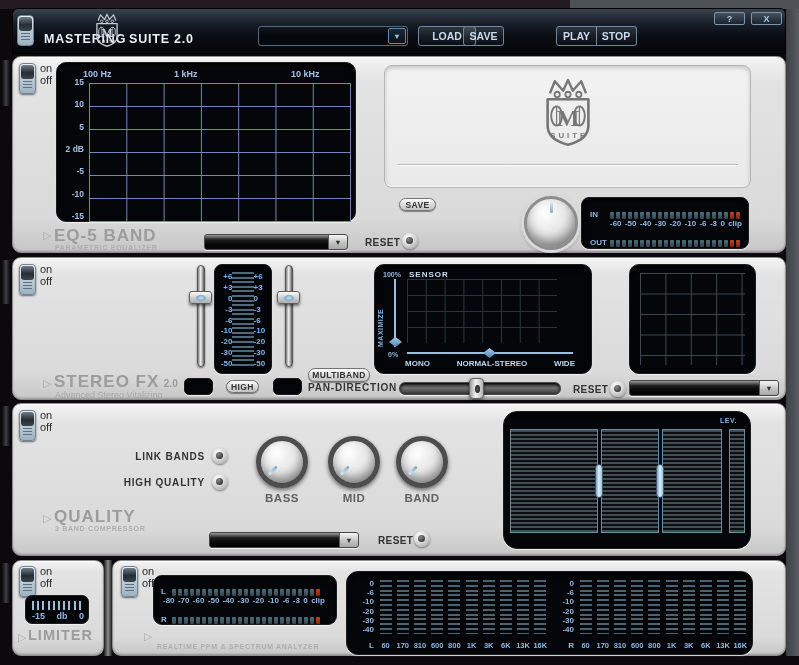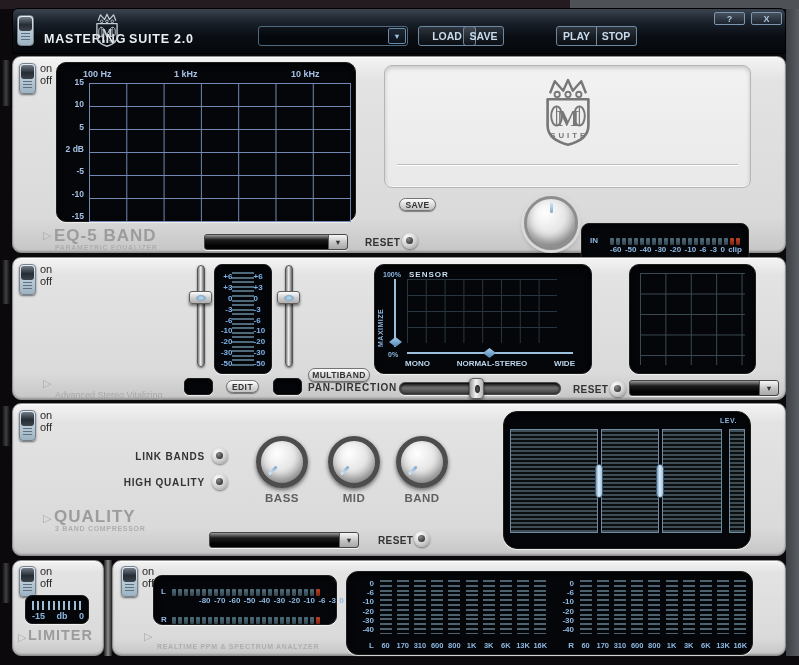--- a/index.html
+++ b/index.html
@@ -211,21 +211,21 @@
     <div class="abs" style="left:12px;right:12px;bottom:22px;height:1px;background:#bdbdbd;box-shadow:0 1px 0 #fff;"></div>
   </div>
   <div class="abs pill" style="left:386px;top:141px;width:37px;height:13px;line-height:12px;">SAVE</div>
 
   <div class="knob knob-lite" style="left:511px;top:139px;width:54px;height:54px;">
     <span class="ptr-wrap">
         <span class="ptr"></span>
       </span>
   </div>
 
-  <div class="abs screen" style="left:568px;top:140px;width:168px;height:52px;border-radius:8px;margin-top:26px;">
+  <div class="abs screen" style="left:568px;top:140px;width:168px;height:52px;border-radius:8px;">
     <div class="abs" style="left:8px;top:7px;display:flex;align-items:center;">
       <span class="blue-txt" style="font-size:8px;width:20px;">IN</span>
       <span><span class="led"></span><span class="led"></span><span class="led"></span><span class="led"></span><span class="led"></span><span class="led"></span><span class="led"></span><span class="led"></span><span class="led"></span><span class="led"></span><span class="led"></span><span class="led"></span><span class="led"></span><span class="led"></span><span class="led"></span><span class="led"></span><span class="led"></span><span class="led"></span><span class="led"></span><span class="led"></span><span class="led red"></span><span class="led red"></span></span>
     </div>
     <div class="abs scale-row" style="left:28px;top:21px;width:132px;">
         <span class="">-60</span>
         <span class="">-50</span>
         <span class="">-40</span>
         <span class="">-30</span>
         <span class="">-20</span>
@@ -291,24 +291,28 @@
           <span class="">-30</span>
           <span class="">-50</span>
         </div>
     </div>
   </div>
 
   <div class="abs vtrack" style="left:272px;top:7px;height:102px;"></div>
   <div class="abs vhandle" style="left:264px;top:33px;"></div>
 
   <div class="abs screen" style="left:171px;top:120px;width:29px;height:17px;border-radius:5px;font-size:8px;color:#8fb8e0;text-align:center;line-height:16px;"></div>
-  <div class="abs pill" style="left:213px;top:122px;width:33px;height:13px;line-height:12px;">EDIT</div>
+  <div class="abs pill" style="left:213px;top:122px;width:33px;height:13px;line-height:12px;">HIGH</div>
   <div class="abs screen" style="left:260px;top:120px;width:29px;height:17px;border-radius:5px;font-size:8px;color:#8fb8e0;text-align:center;line-height:16px;"></div>
 
   <span class="abs tri" style="left:30px;top:119px;">▷</span>
+  <div class="abs" style="left:41px;top:114px;">
+    <span class="sec-title">STEREO FX</span>
+    <span style="font-weight:bold;font-size:10px;color:#9c9c9c;">2.0</span>
+  </div>
   <div class="abs" style="left:42px;top:132px;font-size:9px;color:#a8a8a8;">Advanced Stereo Vitalizing</div>
 
   <div class="abs pill" style="left:295px;top:110px;width:62px;height:14px;line-height:13px;">MULTIBAND</div>
   <div class="abs lbl-dark" style="left:295px;top:124px;letter-spacing:.8px;">PAN-DIRECTION</div>
   <div class="abs hgroove" style="left:386px;top:124px;width:162px;"></div>
   <div class="abs hhandle" style="left:456px;top:120px;"></div>
 
   <div class="abs screen" style="left:361px;top:6px;width:218px;height:110px;border-radius:10px;">
     <span class="abs blue-txt" style="left:8px;top:6px;font-size:7px;">100%</span>
     <span class="abs" style="left:34px;top:5px;font-size:8px;font-weight:bold;letter-spacing:1px;color:#c9ddf0;">SENSOR</span>
@@ -424,21 +428,21 @@
     <span class="tgrip"></span>
   </div>
   <div class="abs onoff" style="left:29px;top:4px;">on</div>
   <div class="abs onoff" style="left:29px;top:16px;">off</div>
 
   <div class="abs screen" style="left:40px;top:14px;width:184px;height:50px;border-radius:9px;">
     <div class="abs" style="left:7px;top:6px;display:flex;align-items:center;">
       <span class="blue-txt" style="font-size:8px;width:11px;">L</span>
       <span><span class="led"></span><span class="led"></span><span class="led"></span><span class="led"></span><span class="led"></span><span class="led"></span><span class="led"></span><span class="led"></span><span class="led"></span><span class="led"></span><span class="led"></span><span class="led"></span><span class="led"></span><span class="led"></span><span class="led"></span><span class="led"></span><span class="led"></span><span class="led"></span><span class="led"></span><span class="led"></span><span class="led"></span><span class="led"></span><span class="led"></span><span class="led"></span><span class="led red"></span></span>
     </div>
-    <div class="abs scale-row" style="left:9px;top:20px;width:162px;margin-left:36px;">
+    <div class="abs scale-row" style="left:9px;top:20px;width:162px;">
         <span class="">-80</span>
         <span class="">-70</span>
         <span class="">-60</span>
         <span class="">-50</span>
         <span class="">-40</span>
         <span class="">-30</span>
         <span class="">-20</span>
         <span class="">-10</span>
         <span class="">-6</span>
         <span class="">-3</span>

